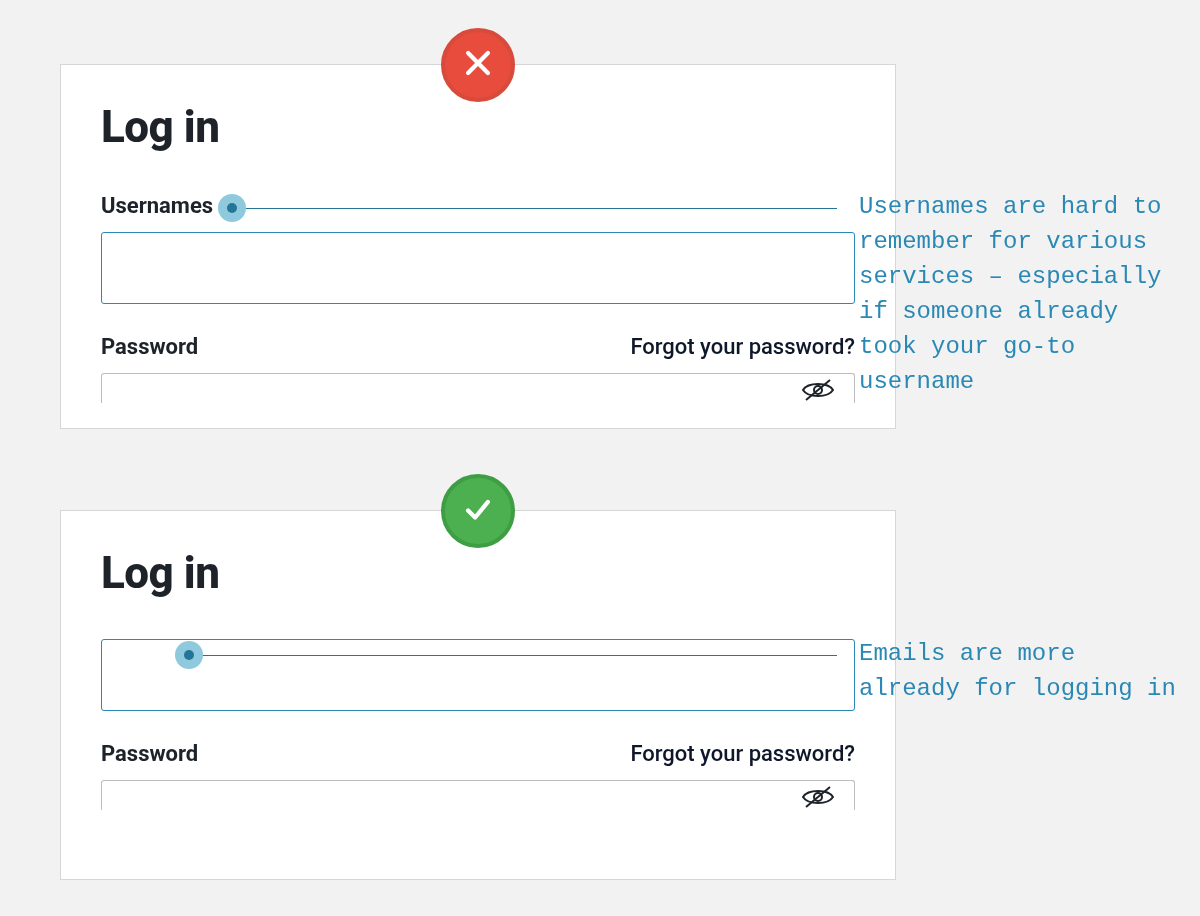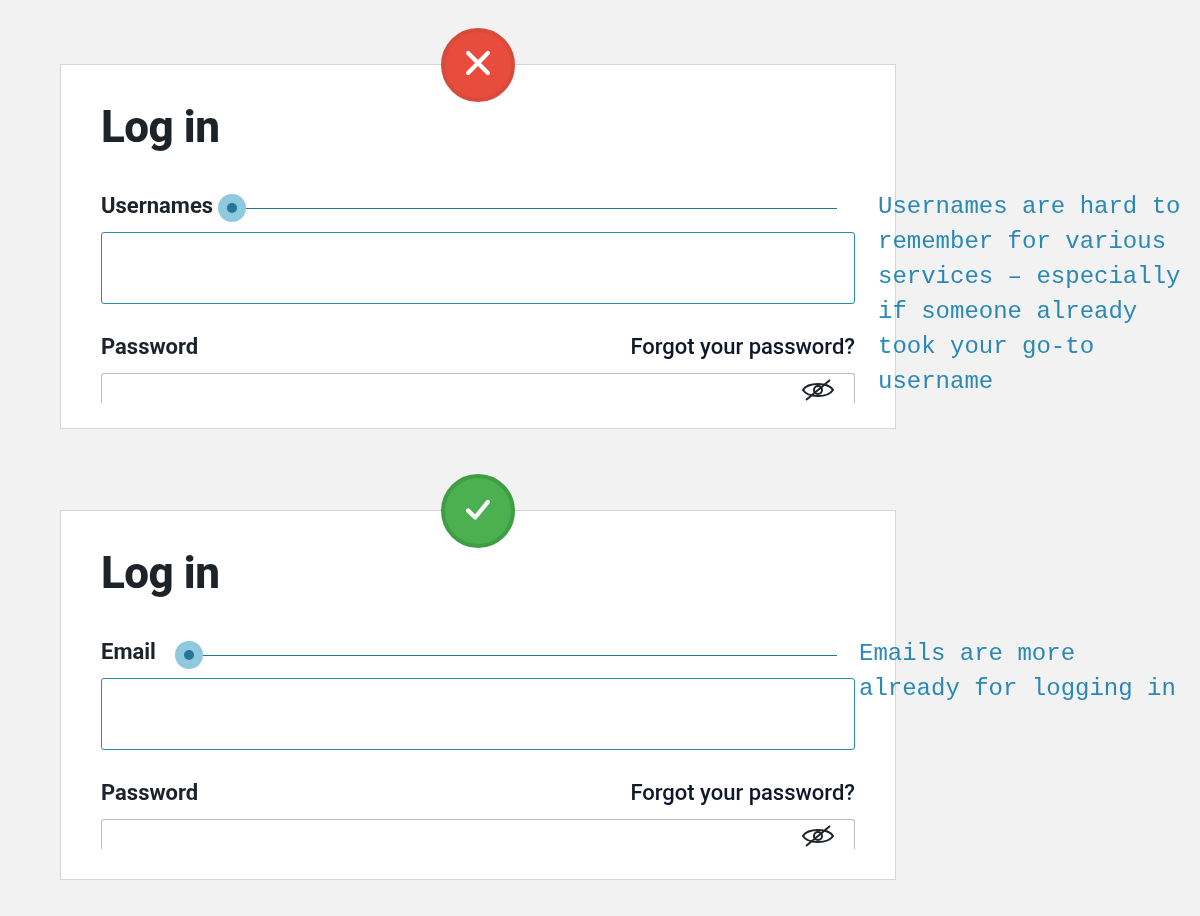--- a/index.html
+++ b/index.html
@@ -168,23 +168,20 @@
     <span>
       <svg viewBox="0 0 24 24">
           <path d="M5 13 L10 18 L19 7" stroke="#fff" stroke-width="3" fill="none" stroke-linecap="round" stroke-linejoin="round"></path>
         </svg>
     </span>
   </div>
   <div class="card-inner">
     <h1 class="card-title">Log in</h1>
 
     <div class="field-block">
-      <div class="label-row">
-        <label class="field-label">Email</label>
-      </div>
       <input type="text" class="text-input" style="">
     </div>
 
     <div class="field-block" style="margin-bottom:10px;">
       <div class="label-row">
         <label class="field-label">Password</label>
         <a href="#" class="forgot-link">Forgot your password?</a>
       </div>
       <div class="password-preview">
         <span class="pw-icon">
@@ -194,17 +191,17 @@
             <line x1="6" y1="22" x2="30" y2="2"></line>
           </svg>
         </span>
       </div>
     </div>
   </div>
 </div>
 
 <div class="anno-dot" style="left:218px; top:194px;"></div>
 <div class="anno-line" style="left:234px; top:208px; width:603px;"></div>
-<div class="annotation" style="left:878px; top:189px;">Usernames are hard to remember for various services – especially if someone already took your go-to username</div>
+<div class="annotation" style="left:859px; top:189px;">Usernames are hard to remember for various services – especially if someone already took your go-to username</div>
 
 <div class="anno-dot" style="left:175px; top:641px;"></div>
 <div class="anno-line" style="left:191px; top:655px; width:646px;"></div>
 <div class="annotation" style="left:859px; top:636px;">Emails are more already for logging in</div>
 
 </body></html>

